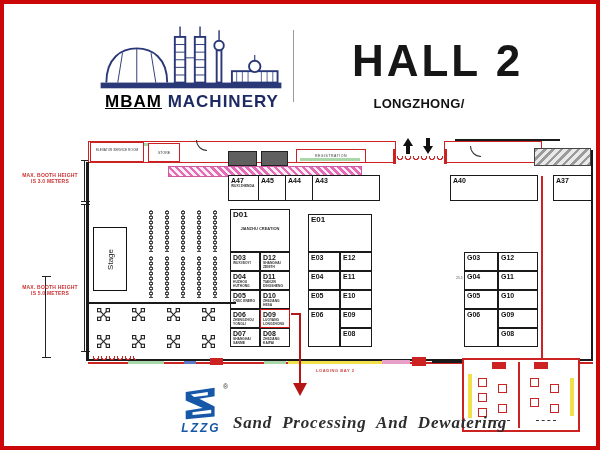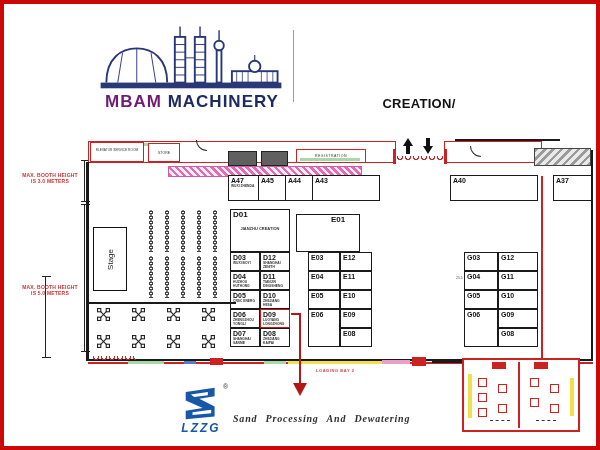--- a/index.html
+++ b/index.html
@@ -2,21 +2,21 @@
 <html><head>
 <meta charset="utf-8">
 <style>
   html,body{margin:0;padding:0;background:#888;}
   .screen{position:relative;width:600px;height:450px;background:#ffffff;overflow:hidden;
           font-family:"Liberation Sans","DejaVu Sans",sans-serif;color:#111;}
   .abs{position:absolute;box-sizing:border-box;}
   .frame{inset:0;border:4px solid #cc0707;z-index:50;pointer-events:none;}
   
   .brand{font-weight:bold;font-size:17px;letter-spacing:1px;}
-  .brand .red{color:#701a75;}
+  .brand .red{color:#000000;text-decoration:underline;}
   .brand .navy{color:#1e2a63;}
   .hall{font-size:44px;font-weight:600;letter-spacing:3px;color:#161616;}
   .entr{font-size:13px;font-weight:bold;text-align:center;line-height:1.15;letter-spacing:.3px;}
   .a-stem{width:4px;height:8px;background:#111;margin:0 auto;}
   .a-head-up{width:0;height:0;border-left:5px solid transparent;border-right:5px solid transparent;border-bottom:8px solid #111;margin:0 auto;}
   .a-head-dn{width:0;height:0;border-left:5px solid transparent;border-right:5px solid transparent;border-top:8px solid #111;margin:0 auto;}
   
   .booth{border:1.4px solid #1a1a1a;background:#fff;}
   .bid{font-size:7px;font-weight:bold;padding:1px 2px;line-height:1.05;}
   .bid-lg{font-size:8px;}
@@ -34,21 +34,21 @@
   .seats{background-image:radial-gradient(circle at 5px 2.5px,rgba(0,0,0,0) 1px,#444 1.1px 2px,rgba(0,0,0,0) 2.2px);background-size:10px 5px;}
   .stage{border:1.5px solid #111;background:#fff;display:flex;align-items:center;justify-content:center;}
   .stage span{writing-mode:vertical-rl;transform:rotate(180deg);font-size:8px;color:#222;}
   .netlabel{font-size:8px;color:#222;text-align:center;font-weight:500;}
   .loading{font-size:4px;color:#cc4444;letter-spacing:.6px;font-weight:600;}
   .tinydim{font-size:3.5px;color:#555;}
   .arrowred{background:#b51616;}
   .arrowhead{width:0;height:0;border-left:7px solid transparent;border-right:7px solid transparent;border-top:13px solid #b51616;}
   
   .lzbrand{font-size:17.5px;font-weight:bold;color:#1b3a87;letter-spacing:1.2px;}
-  .lztag{font-family:"Liberation Serif","DejaVu Serif",serif;font-style:italic;font-weight:bold;font-size:10px;color:#2e2e2e;letter-spacing:.8px;word-spacing:5px;}
+  .lztag{font-family:"Liberation Serif","DejaVu Serif",serif;font-style:italic;font-weight:bold;font-size:17px;color:#2e2e2e;letter-spacing:.8px;word-spacing:5px;}
   .lzzg{font-size:12px;font-weight:bold;font-style:italic;color:#1657a8;letter-spacing:2px;text-align:center;}
   .reg{font-size:7px;color:#333;}
   .toilet{border:2px solid #cc2222;background:#fff;}
   .fix{border:1px solid #cc2222;background:#fff;}
 </style>
 </head>
 <body>
 
 <div class="screen">
   <div class="abs frame"></div>
@@ -70,23 +70,24 @@
       <circle cx="162" cy="53" r="6" fill="#fff"></circle>
       <path d="M162 47 L162 41" stroke-width="1.2"></path>
     </g>
     <rect x="0" y="70" width="190" height="6" fill="#2a3878"></rect>
   </svg>
   <div class="abs brand" style="left:98px;top:92px;width:188px;text-align:center;">
     <span class="red">MBAM</span>
     <span class="navy">MACHINERY</span>
   </div>
   <div class="abs" style="left:293px;top:30px;width:1px;height:72px;background:#9a9a9a;"></div>
+  <div class="abs hall" style="left:330px;top:36px;width:215px;text-align:center;">HALL 2</div>
 
   <div class="abs entr" style="left:358px;top:97px;width:122px;">
-    <div>CREATION/</div>
+    <div>LONGZHONG/</div>
   </div>
   <div class="abs" style="left:403px;top:138px;width:10px;">
     <div class="a-head-up"></div>
       <div class="a-stem"></div>
   </div>
   <div class="abs" style="left:423px;top:138px;width:10px;">
     <div class="a-stem"></div>
       <div class="a-head-dn"></div>
   </div>
 
@@ -197,21 +198,21 @@
     </div>
   <div class="abs booth" style="left:230px;top:328px;width:30px;height:19px;">
     <div class="bid">D07</div>
       <div class="bco">SHANGHAI SANME</div>
     </div>
   <div class="abs booth" style="left:260px;top:328px;width:30px;height:19px;">
     <div class="bid">D08</div>
       <div class="bco">ZHEJIANG KAIPAI</div>
     </div>
 
-  <div class="abs booth" style="left:296px;top:214px;width:64px;height:38px;padding-left:32px;">
+  <div class="abs booth" style="left:308px;top:214px;width:64px;height:38px;">
     <div class="bid bid-lg">E01</div>
     </div>
   <div class="abs booth" style="left:308px;top:252px;width:32px;height:19px;">
     <div class="bid">E03</div>
     </div>
   <div class="abs booth" style="left:340px;top:252px;width:32px;height:19px;">
     <div class="bid">E12</div>
     </div>
   <div class="abs booth" style="left:308px;top:271px;width:32px;height:19px;">
     <div class="bid">E04</div>

